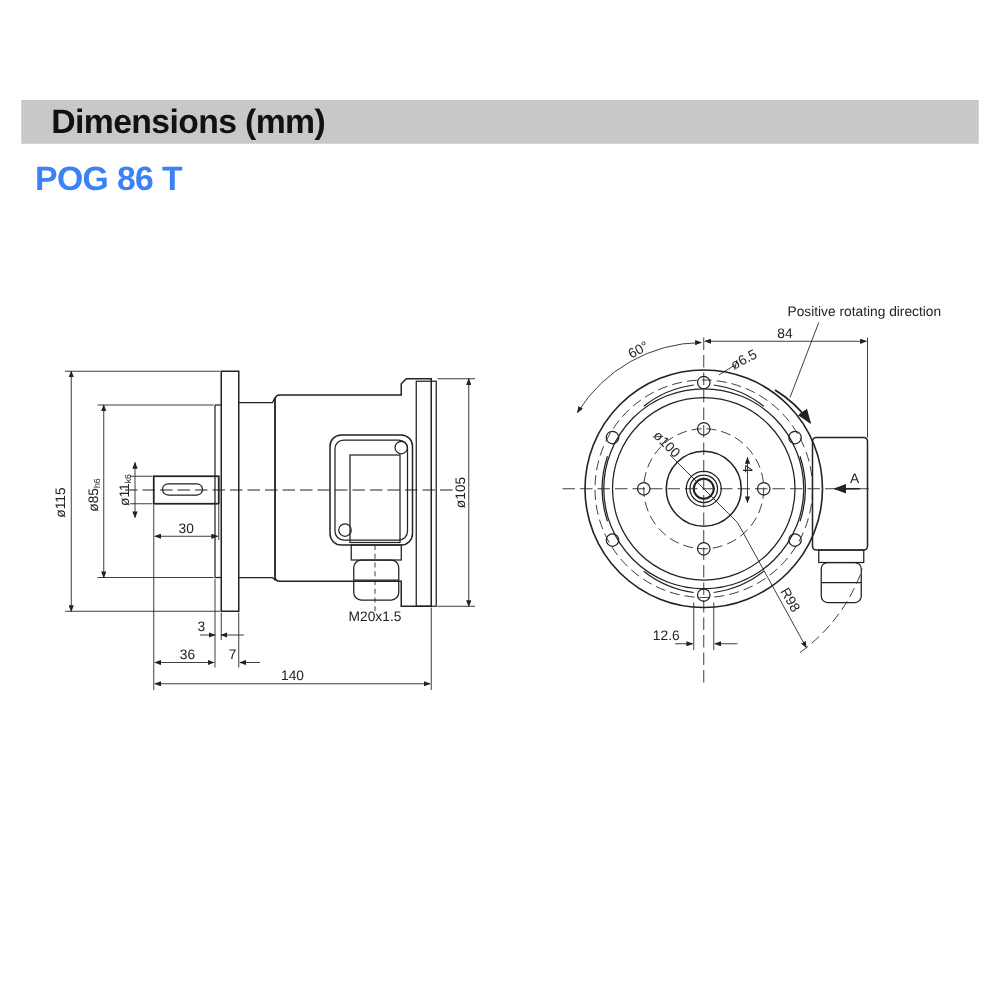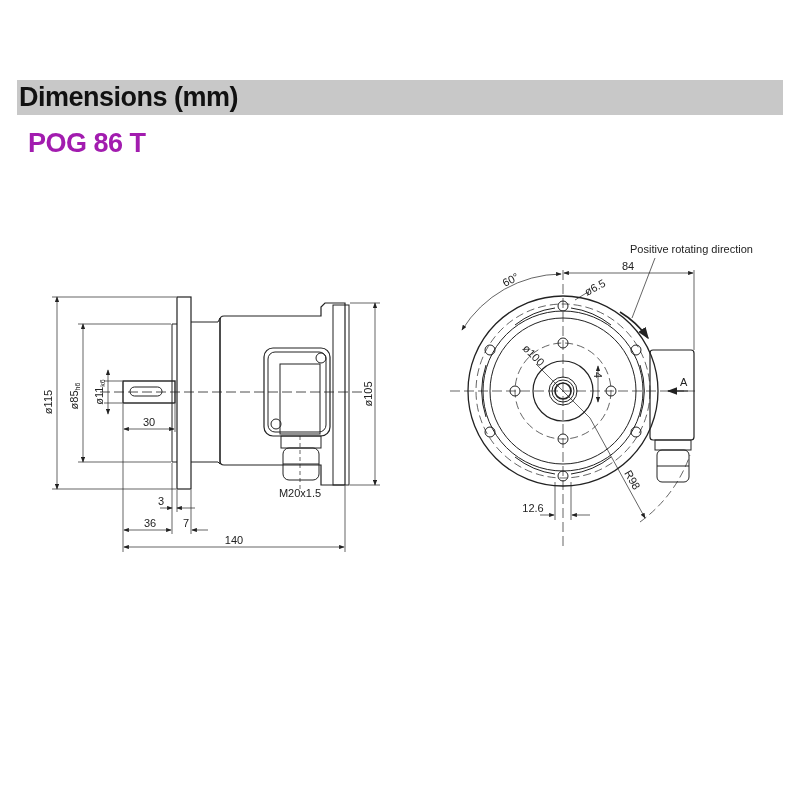--- a/index.html
+++ b/index.html
@@ -1,19 +1,19 @@
 <!DOCTYPE html>
 <html><head>
 <meta charset="utf-8">
 <style>
   html, body { margin: 0; padding: 0; background: #ffffff; }
   body { width: 800px; height: 800px; position: relative; overflow: hidden; font-family: "Liberation Sans", sans-serif; }
   .header-bar { position: absolute; left: 17px; top: 80px; width: 766px; height: 35px; background: #c8c8c8; }
-  .header-title { position: absolute; left: 2px; top: 2px; font-size: 27px; font-weight: bold; color: #111; letter-spacing: -0.5px; }
-  .model-title { position: absolute; left: 28px; top: 128px; font-size: 27px; font-weight: bold; color: #a21caf; letter-spacing: -0.5px; }
+  .header-title { position: absolute; left: 24px; top: 2px; font-size: 27px; font-weight: bold; color: #111; letter-spacing: -0.5px; }
+  .model-title { position: absolute; left: 28px; top: 128px; font-size: 27px; font-weight: bold; color: #3b82f6; letter-spacing: -0.5px; }
   svg.drawing { position: absolute; left: 0; top: 0; }
   .dim-text { font-family: "Liberation Sans", sans-serif; font-size: 11px; fill: #222; }
 </style>
 </head>
 <body>
 
 <div class="header-bar">
   <span class="header-title">Dimensions  (mm)</span>
 </div>
 <div class="model-title">POG 86 T</div>

